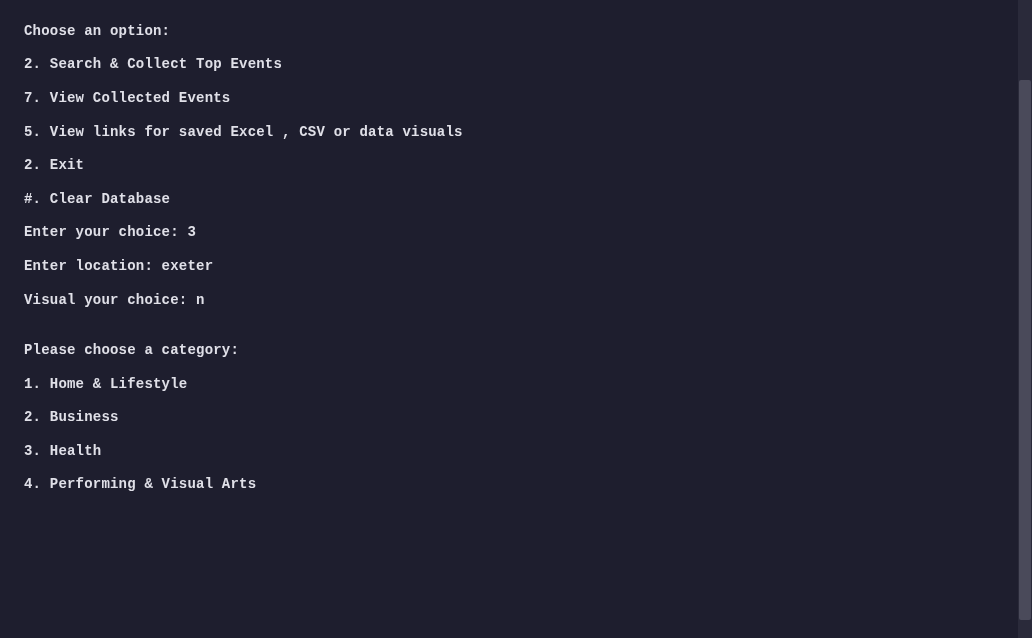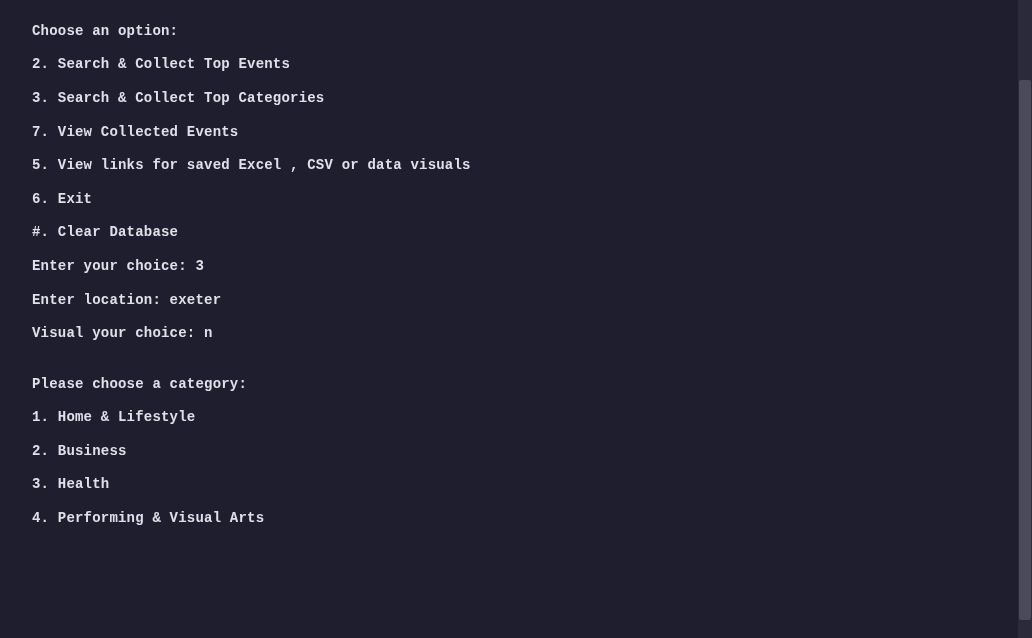--- a/index.html
+++ b/index.html
@@ -9,21 +9,21 @@
     color: #e0e0e8;
     font-family: 'Consolas', 'Courier New', monospace;
     font-size: 14px;
     line-height: 1.2;
     overflow: hidden;
     width: 1032px;
     height: 638px;
     position: relative;
   }
   .terminal {
-    padding: 6px 0 6px 32px;
+    padding: 6px 0 6px 24px;
     white-space: pre;
     font-weight: 600;
     letter-spacing: 0.2px;
     height: 100%;
     box-sizing: border-box;
   }
   .line {
     display: block;
   }
   .scrollbar {
@@ -43,24 +43,23 @@
     background: #4a4a5a;
     border-radius: 2px;
   }
 </style>
 </head>
 <body>
 
 <div class="terminal">
 <span class="line">Choose an option:</span>
 <span class="line">2. Search &amp; Collect Top Events</span>
-<span class="line">3. Search &amp; Collect Top Categories</span>
 <span class="line">7. View Collected Events</span>
 <span class="line">5. View links for saved Excel , CSV or data visuals</span>
-<span class="line">6. Exit</span>
+<span class="line">2. Exit</span>
 <span class="line">#. Clear Database</span>
 <span class="line">Enter your choice: 3</span>
 <span class="line">Enter location: exeter</span>
 <span class="line">Visual your choice: n</span>
 <span class="line"></span>
 <span class="line">Please choose a category:</span>
 <span class="line">1. Home &amp; Lifestyle</span>
 <span class="line">2. Business</span>
 <span class="line">3. Health</span>
 <span class="line">4. Performing &amp; Visual Arts</span>

